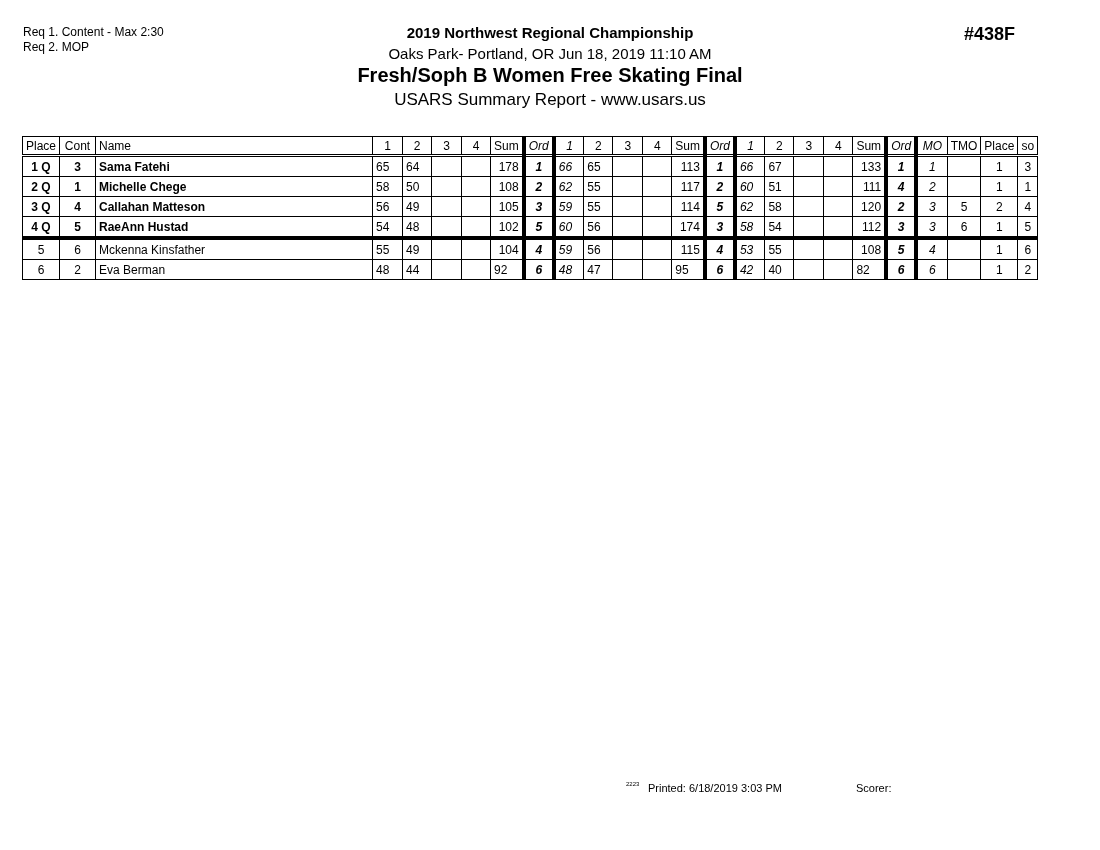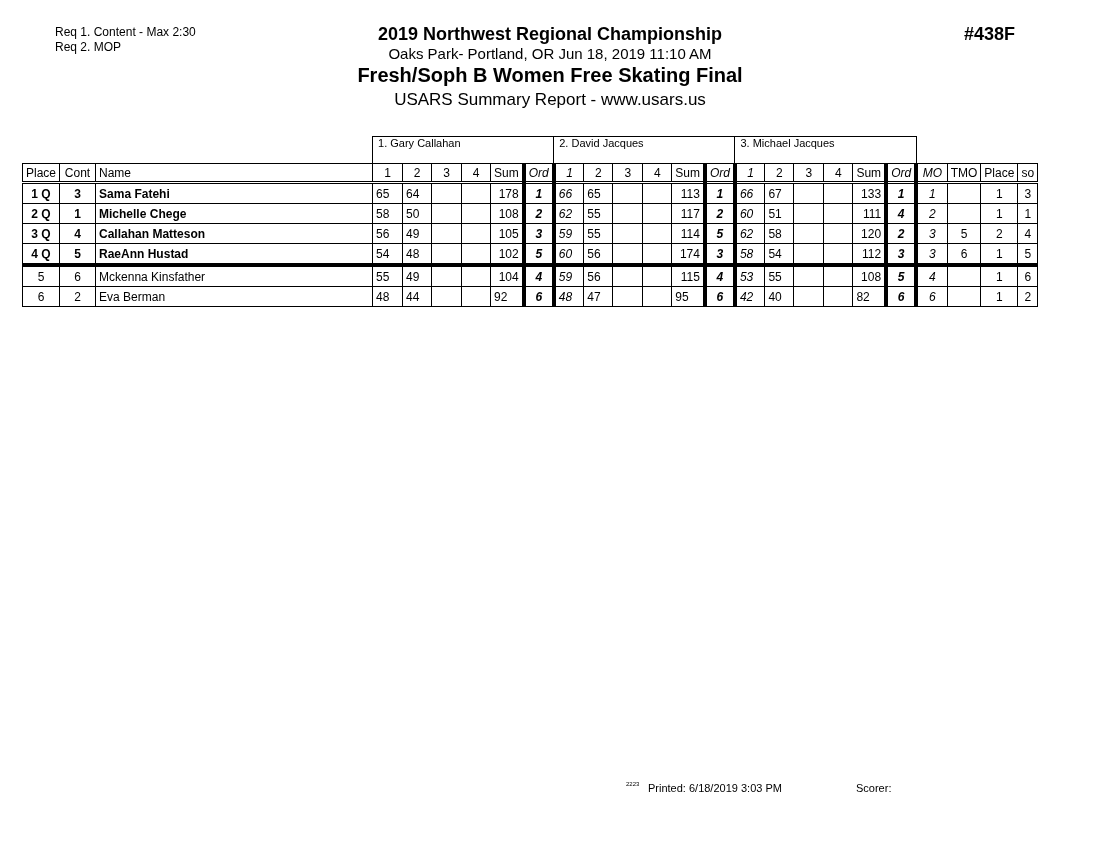--- a/index.html
+++ b/index.html
@@ -1,19 +1,19 @@
 <!DOCTYPE html>
 <html><head>
 <meta charset="utf-8">
 <style>
   html, body { margin:0; padding:0; background:#ffffff; }
   body { width:1100px; height:850px; position:relative; font-family:"Liberation Sans", sans-serif; color:#000; overflow:hidden; }
-  .req { position:absolute; left:23px; top:25px; font-size:12px; line-height:15px;margin-left:32px; }
+  .req { position:absolute; left:23px; top:25px; font-size:12px; line-height:15px; }
   .hdr { position:absolute; left:300px; width:500px; text-align:center; }
-  .h1 { top:24px; font-size:18px; font-weight:bold; }
+  .h1 { top:24px; font-size:15px; font-weight:bold; }
   .h2 { top:45px; font-size:15px; }
   .h3 { top:64px; font-size:20px; font-weight:bold; }
   .h4 { top:90px; font-size:17px; }
   .evnum { position:absolute; left:964px; top:24px; font-size:18px; font-weight:bold; }
   table.res { position:absolute; left:22px; top:136px; border-collapse:collapse; font-size:12px; table-layout:fixed; }
   table.res td { height:19px; padding:0 3px; border:1px solid #000; white-space:nowrap; overflow:hidden; }
   table.res tr.judges td { border:none; }
   table.res tr.judges td.jname { border:1px solid #000; border-bottom:none; vertical-align:top; font-size:11px; height:26px; padding-left:5px; }
   table.res tr.colhdr td { height:17px; }
   table.res tr.colhdr td { border-bottom:3px double #000; }
@@ -61,27 +61,20 @@
       <col style="width:30px">
       <col style="width:29px">
       <col style="width:30px">
       <col style="width:30px">
     <col style="width:31px">
       <col style="width:33px">
       <col style="width:31px">
       <col style="width:20px">
   </colgroup>
   <tbody id="tbody">
-    <tr class="judges">
-      <td colspan="3"></td>
-      <td colspan="6" class="jname">1.  Gary Callahan</td>
-      <td colspan="6" class="jname">2.  David Jacques</td>
-      <td colspan="6" class="jname">3.  Michael Jacques</td>
-      <td colspan="4"></td>
-    </tr>
     <tr class="colhdr">
       <td class="l">Place</td>
       <td class="c">Cont</td>
       <td class="l">Name</td>
       <td class="c">1</td>
       <td class="c">2</td>
       <td class="c">3</td>
       <td class="c">4</td>
       <td class="c">Sum</td>
       <td class="c thickL">Ord</td>

